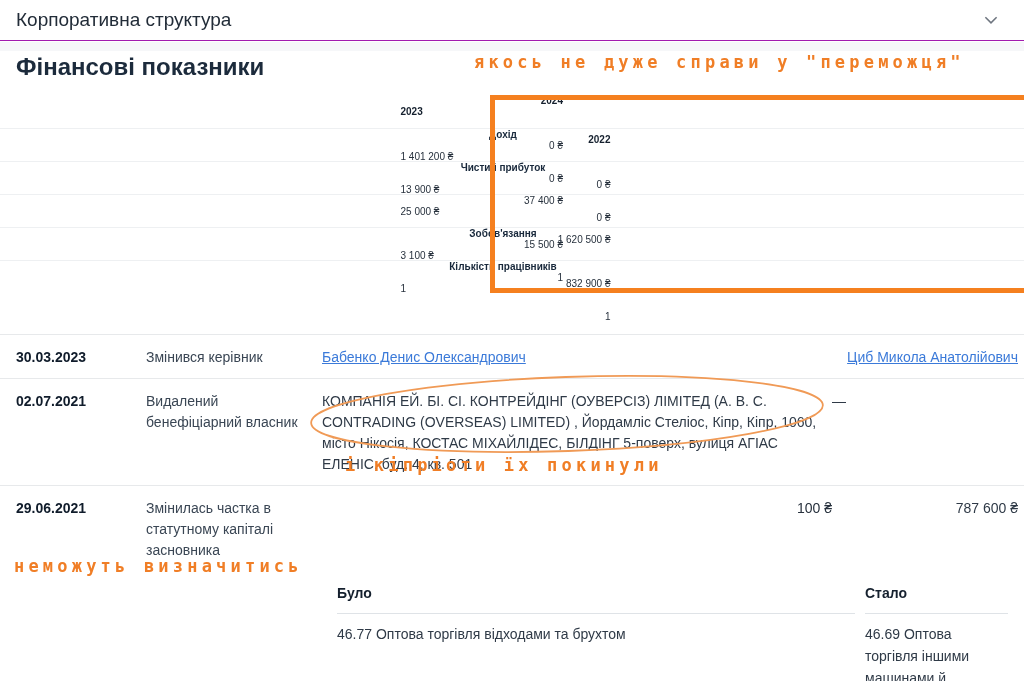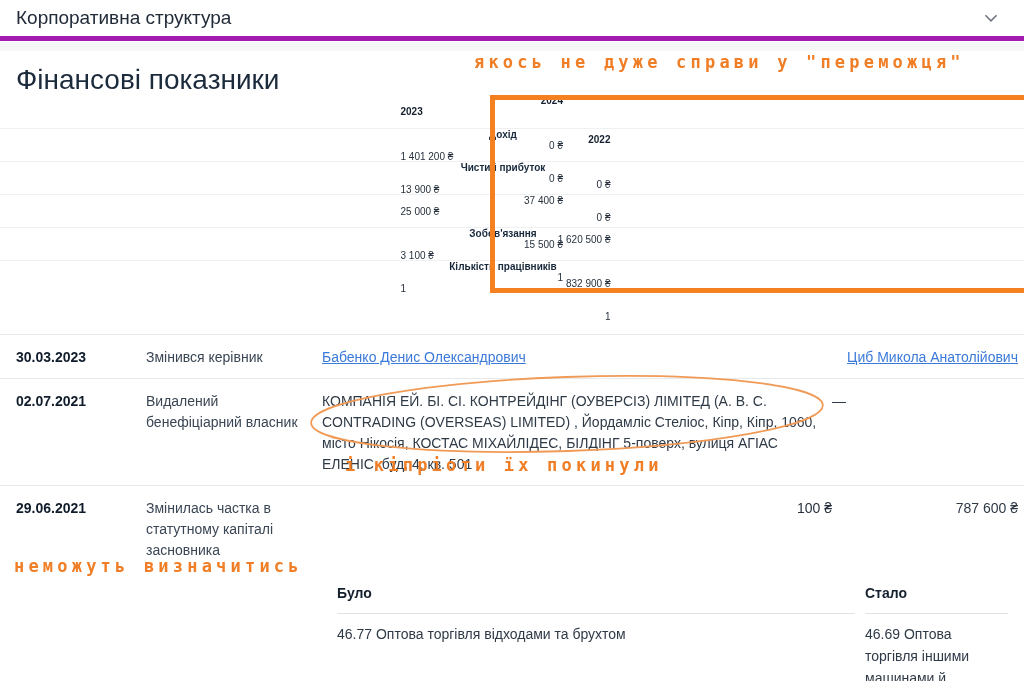--- a/index.html
+++ b/index.html
@@ -5,32 +5,32 @@
   html,body{margin:0;padding:0;}
   body{
     width:1024px;height:681px;position:relative;overflow:hidden;
     background:#ffffff;
     font-family:"Liberation Sans","DejaVu Sans",sans-serif;
     color:#2f3a47;
   }
   
   .page-header{
     position:absolute;top:0;left:0;right:0;height:41px;
-    border-bottom:5px solid #a21caf;background:#fff;
+    border-bottom:1px solid #a21caf;background:#fff;
     display:flex;align-items:center;justify-content:space-between;
     padding:0 24px 0 16px;box-sizing:border-box;
   }
   .page-title{font-size:19px;font-weight:400;color:#222c38;}
   .chevron{width:18px;height:18px;cursor:pointer;display:block;}
   .band{position:absolute;top:42px;left:0;right:0;height:9px;background:#f6f7f9;}
 
   
   .section-title{
-    position:absolute;left:16px;top:64px;
-    font-size:28px;font-weight:400;color:#1c2b3c;
+    position:absolute;left:16px;top:53px;
+    font-size:24px;font-weight:700;color:#1c2b3c;
   }
 
   
   .fin-table{position:absolute;top:95px;left:0;right:0;}
   .fin-row{
     display:flex;align-items:center;height:32px;
     padding:0 34px 0 16px;border-top:1px solid #eef0f2;
     font-size:10px;
     flex-direction:column;
   }

